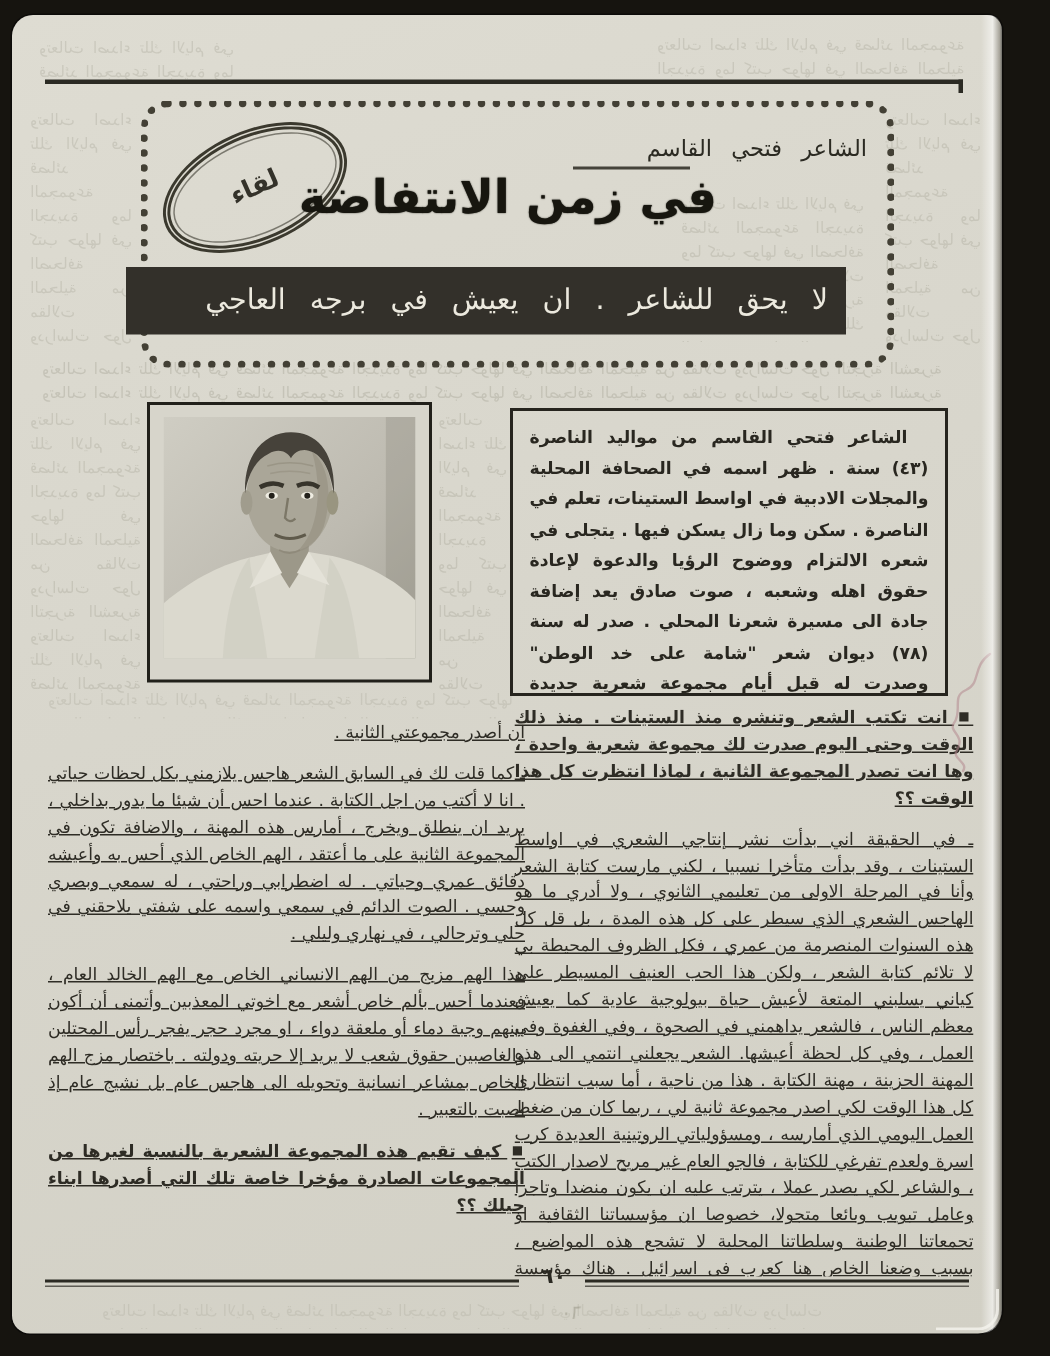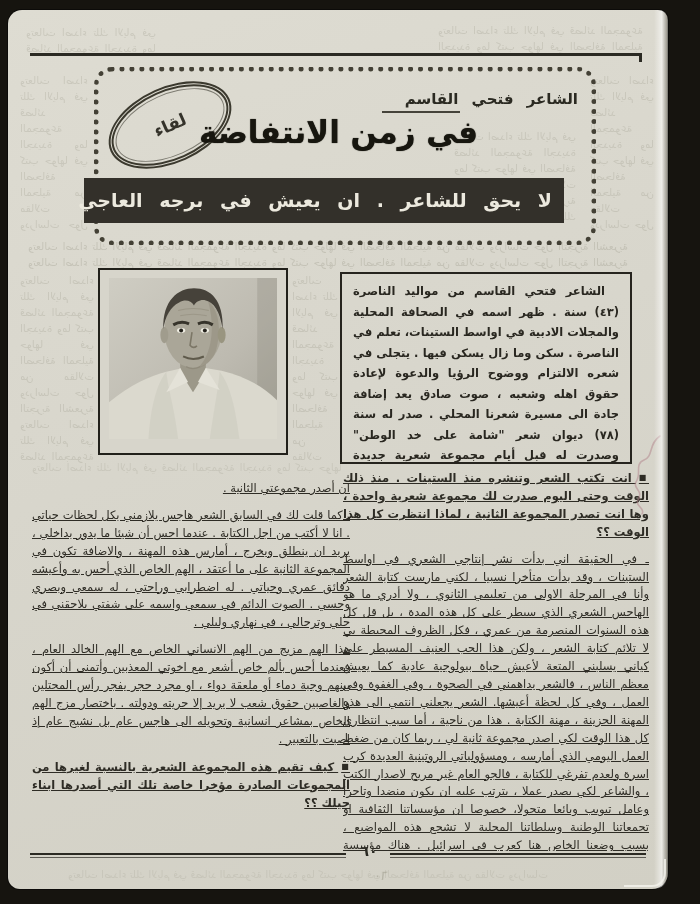--- a/index.html
+++ b/index.html
@@ -56,40 +56,40 @@
     position:absolute;left:366px;top:858px;font-size:13px;color:#73715e;
     opacity:.35;transform:scaleX(-1) rotate(3deg);filter:blur(.3px);
   }
   
   .header-box{
     position:absolute;left:86px;top:57px;width:492px;height:168px;
     border:5px dotted #434035;border-radius:18px;
   }
   .kicker{
     position:absolute;left:366px;top:80px;width:204px;text-align:right;direction:rtl;
-    font-weight:bold;font-size:15px;color:#2b2a22;word-spacing:8px;white-space:nowrap;
+    font-weight:normal;font-size:15px;color:#2b2a22;word-spacing:8px;white-space:nowrap;
   }
   .kicker-underline{position:absolute;left:374px;top:101px;width:78px;height:2px;background:#45433a;}
   .title{
     position:absolute;left:226px;top:104px;width:244px;margin:0;text-align:right;direction:rtl;
     font-weight:bold;font-size:31px;color:#17160f;white-space:nowrap;
     text-shadow:0 0 1px #17160f;
   }
   .stamp{
     position:absolute;left:97px;top:77px;width:120px;height:66px;
     border:5px double #3b392e;border-radius:50%;
     transform:rotate(-24deg);
     display:flex;align-items:center;justify-content:center;
   }
   .stamp::before{content:"";position:absolute;inset:2px;border:1px solid rgba(59,57,46,.6);border-radius:50%;}
   .stamp-word{font-weight:bold;font-size:17px;letter-spacing:5px;color:#34322a;direction:rtl;}
   .banner{
     position:absolute;left:76px;top:168px;width:480px;height:45px;
     background:#33302a;color:#ece9de;direction:rtl;
-    font-weight:bold;font-size:19px;line-height:45px;
+    font-weight:normal;font-size:19px;line-height:45px;
     padding:0 12px 0 2px;box-sizing:border-box;word-spacing:10px;white-space:nowrap;
   }
   
   .intro-box{
     position:absolute;left:332px;top:262px;width:292px;height:192px;
     border:2px solid #26241e;box-sizing:border-box;
     padding:7px 11px;direction:rtl;text-align:justify;
     font-weight:bold;font-size:11.5px;line-height:20.5px;color:#292720;
     overflow:hidden;
   }

